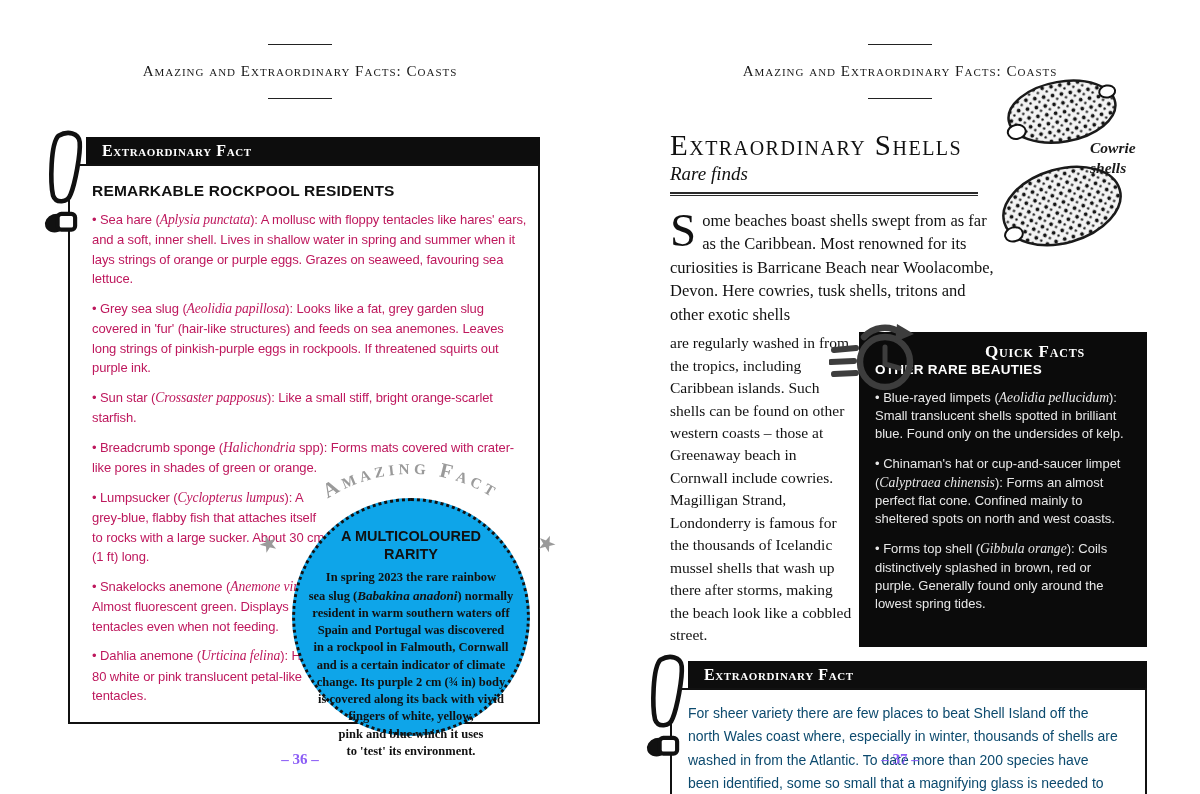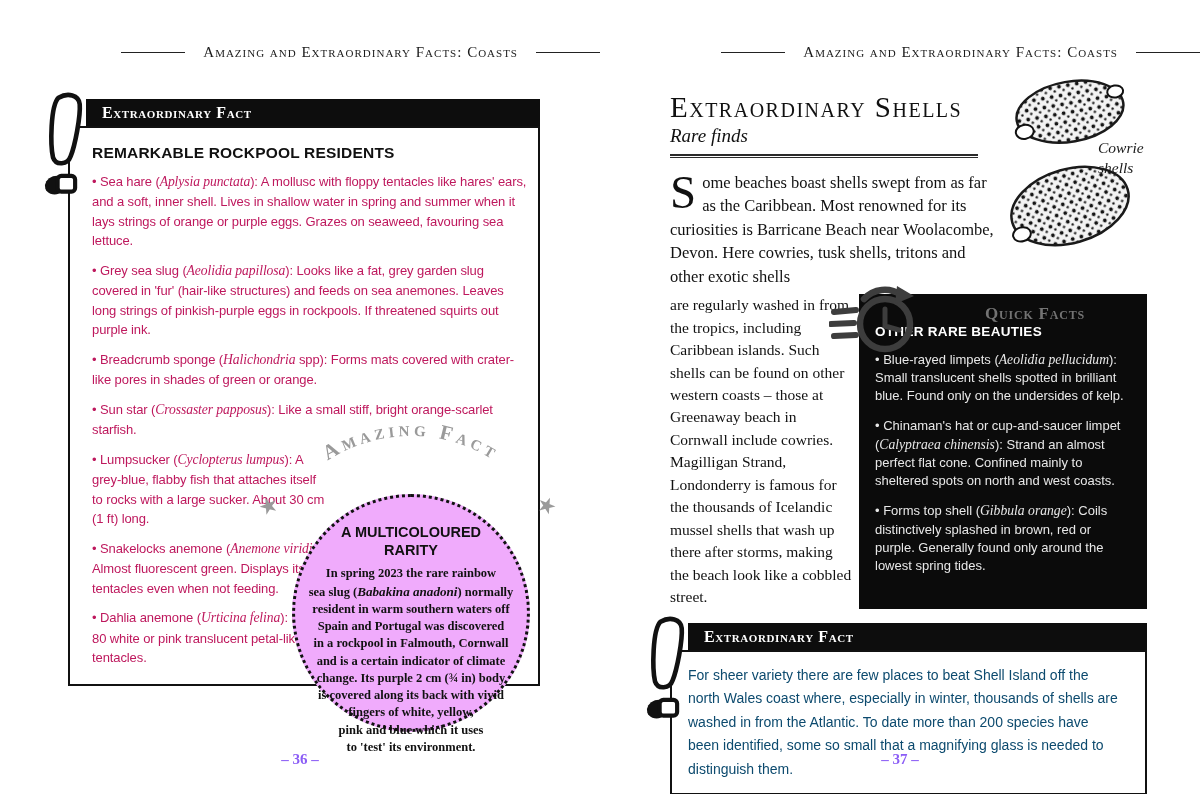--- a/index.html
+++ b/index.html
@@ -2,66 +2,66 @@
 <html><head>
 <meta charset="utf-8">
 <style>
   * { margin:0; padding:0; box-sizing:border-box; }
   html,body { background:#ffffff; }
   body { width:1200px; height:794px; font-family:"Liberation Serif", serif; color:#111; overflow:hidden; }
   .spread { display:flex; width:1200px; height:794px; }
   .page { position:relative; width:600px; height:794px; overflow:hidden; }
 
   
-  .running-head { margin-top:44px; display:flex; align-items:center; justify-content:flex-end; gap:18px; }
+  .running-head { margin-top:44px; display:flex; align-items:center; justify-content:flex-end; gap:18px;flex-direction:column; }
   .rh-rule { display:inline-block; width:64px; height:0; border-top:1.5px solid #222; }
   .rh-text { font-variant:small-caps; font-size:15px; letter-spacing:1px; color:#1a1a1a; white-space:nowrap; }
 
   
   .fact-wrap { position:relative; }
   .fact-banner { margin-left:18px; background:#0d0d0d; color:#fff; font-variant:small-caps; font-weight:bold;
                  font-size:16px; letter-spacing:0.6px; height:27px; line-height:27px; padding-left:16px; }
   .fact-box { position:relative; border:2.5px solid #111; background:#fff; }
   .excl-icon { position:absolute; left:-26px; top:-12px; width:46px; height:130px; z-index:3; }
 
   
   .left-fact { margin:38px 60px 0 68px; }
   .left-fact .fact-box { padding:12px 10px 16px 22px; min-height:560px; }
   .rock-heading { font-family:"Liberation Sans", sans-serif; font-weight:bold; font-size:15.5px; letter-spacing:0.2px; margin:4px 0 4px; }
   .bullet { font-family:"Liberation Sans", sans-serif; font-size:13px; line-height:1.5; letter-spacing:-0.1px; margin-top:10px; color:#be185d; }
   .bullet .it, .qf-bullet .it, .af-body .it { font-family:"Liberation Serif", serif; font-style:italic; font-size:1.05em; }
   .bullet.b4 { max-width:420px; }
   .bullet.narrow { max-width:235px; }
 
   
-  .af-circle { position:absolute; left:222px; top:366px; width:238px; height:238px; border:3.5px dotted #111;
-               border-radius:50%; background:#f0abfc; z-index:2; text-align:center; padding-top:26px; }
+  .af-circle { position:absolute; left:222px; top:332px; width:238px; height:238px; border:3.5px dotted #111;
+               border-radius:50%; background:#0ea5e9; z-index:2; text-align:center; padding-top:26px; }
   .af-heading { font-family:"Liberation Sans", sans-serif; font-weight:bold; font-size:14.5px; line-height:1.25; margin-bottom:6px; }
   .af-body { font-weight:bold; font-size:12.5px; line-height:1.38; padding:0 8px; }
   .af-arc { position:absolute; left:178px; top:268px; width:322px; height:132px; z-index:2; pointer-events:none; }
   .af-arc text { font-family:"Liberation Serif", serif; font-variant:small-caps; font-weight:bold; fill:#9a9a9a; }
 
   .page-number { position:absolute; bottom:26px; left:0; width:100%; text-align:center; font-weight:bold; font-size:15px; color:#8b5cf6; }
 
   
   .rp-content { padding:0 53px 0 70px; }
   .rp-title { font-variant:small-caps; font-size:29px; letter-spacing:1.5px; font-weight:normal; margin-top:32px; line-height:1.0; }
   .rp-subtitle { font-style:italic; font-size:19px; margin-top:3px; }
   .dbl-rule { width:308px; height:4px; border-top:2px solid #2a2a2a; border-bottom:1.5px solid #2a2a2a; margin-top:7px; }
   .intro-wide { margin-top:13px; width:324px; font-size:16.5px; line-height:1.42; }
   .drop-cap { float:left; font-size:47px; line-height:38px; padding:2px 6px 0 0; }
-  .shells { position:absolute; top:74px; right:40px; width:162px; height:178px; }
+  .shells { position:absolute; top:74px; right:48px; width:162px; height:178px;font-weight:bold; }
   .shell-caption { position:absolute; left:100px; top:64px; font-style:italic; font-size:15.5px; line-height:1.3; color:#1a1a1a; }
 
   .wrap-row { display:flex; justify-content:space-between; margin-top:6px; }
   .narrow-col { width:182px; font-size:15.5px; line-height:1.45; }
 
   .qf-box { position:relative; width:288px; background:#0b0b0b; color:#ededed; padding:44px 16px 16px 16px; }
   .qf-clock { position:absolute; left:-30px; top:-12px; width:100px; height:80px; }
-  .qf-title { position:absolute; left:126px; top:10px; font-variant:small-caps; font-weight:bold; font-size:17px; letter-spacing:0.8px; color:#737373; }
+  .qf-title { position:absolute; left:126px; top:10px; font-variant:small-caps; font-weight:bold; font-size:17px; letter-spacing:0.8px; color:#ffffff; }
   .qf-sub { font-family:"Liberation Sans", sans-serif; font-weight:bold; font-size:13.5px; letter-spacing:0.3px; color:#fff; margin-top:-14px; }
   .qf-bullet { font-family:"Liberation Sans", sans-serif; font-size:13px; line-height:1.4; margin-top:11px; color:#e8e8e8; }
 
   .right-fact { margin-top:14px; }
   .right-fact .fact-box { padding:12px 16px 12px 16px; }
   .rf-body { font-family:"Liberation Sans", sans-serif; font-size:14px; line-height:1.68; color:#0c4a6e; max-width:430px; }
 </style>
 </head>
 <body>
 
@@ -78,22 +78,22 @@
       <svg class="excl-icon" viewBox="0 0 50 130">
         <path d="M 18,6 C 28,0 40,3 41,13 C 42,26 36,58 31,70 C 28,79 15,80 12,71 C 9,58 9,15 18,6 Z" fill="#fff" stroke="#111" stroke-width="5"></path>
         <ellipse cx="15" cy="101" rx="12" ry="10" fill="#111" transform="rotate(-18 15 101)"></ellipse>
         <rect x="17" y="91" width="19" height="17" rx="4" fill="#fff" stroke="#111" stroke-width="4.5"></rect>
       </svg>
       <div class="fact-banner">Extraordinary Fact</div>
       <div class="fact-box">
         <div class="rock-heading">REMARKABLE ROCKPOOL RESIDENTS</div>
         <p class="bullet"><span>• Sea hare (</span><span class="it">Aplysia punctata</span><span>): A mollusc with floppy tentacles like hares' ears, and a soft, inner shell. Lives in shallow water in spring and summer when it lays strings of orange or purple eggs. Grazes on seaweed, favouring sea lettuce.</span></p>
         <p class="bullet"><span>• Grey sea slug (</span><span class="it">Aeolidia papillosa</span><span>): Looks like a fat, grey garden slug covered in 'fur' (hair-like structures) and feeds on sea anemones. Leaves long strings of pinkish-purple eggs in rockpools. If threatened squirts out purple ink.</span></p>
+        <p class="bullet b4"><span>• Sun star (</span><span class="it">Crossaster papposus</span><span>): Like a small stiff, bright orange-scarlet starfish.</span></p>
         <p class="bullet"><span>• Breadcrumb sponge (</span><span class="it">Halichondria</span><span> spp): Forms mats covered with crater-like pores in shades of green or orange.</span></p>
-        <p class="bullet b4"><span>• Sun star (</span><span class="it">Crossaster papposus</span><span>): Like a small stiff, bright orange-scarlet starfish.</span></p>
         <p class="bullet narrow"><span>• Lumpsucker (</span><span class="it">Cyclopterus lumpus</span><span>): A grey-blue, flabby fish that attaches itself to rocks with a large sucker. About 30 cm (1 ft) long.</span></p>
         <p class="bullet narrow"><span>• Snakelocks anemone (</span><span class="it">Anemone viridis</span><span>): Almost fluorescent green. Displays its tentacles even when not feeding.</span></p>
         <p class="bullet narrow"><span>• Dahlia anemone (</span><span class="it">Urticina felina</span><span>): Has 80 white or pink translucent petal-like tentacles.</span></p>
 
         <svg class="af-arc" viewBox="0 0 322 132">
           <defs>
               <path id="arcpath" d="M 39,104 A 152,152 0 0 1 287,104" fill="none"></path>
             </defs>
           <text font-size="21" letter-spacing="4">
             <textPath href="#arcpath" startOffset="50%" text-anchor="middle">Amazing Fact</textPath>
@@ -162,21 +162,21 @@
               <line x1="5" y1="54" x2="27" y2="53" stroke-width="6"></line>
               <circle cx="56" cy="42" r="25" stroke-width="6.5"></circle>
               <polyline points="56,27 56,44 70,48" stroke-width="5"></polyline>
               <path d="M 35,17 A 28 28 0 0 1 72,13" stroke-width="6.5"></path>
             </g>
             <polygon points="68,4 85,14 66,22" fill="#3d3d3d"></polygon>
           </svg>
           <div class="qf-title">Quick Facts</div>
           <div class="qf-sub">OTHER RARE BEAUTIES</div>
           <p class="qf-bullet"><span>• Blue-rayed limpets (</span><span class="it">Aeolidia pellucidum</span><span>): Small translucent shells spotted in brilliant blue. Found only on the undersides of kelp.</span></p>
-          <p class="qf-bullet"><span>• Chinaman's hat or cup-and-saucer limpet (</span><span class="it">Calyptraea chinensis</span><span>): Strand an almost perfect flat cone. Confined mainly to sheltered spots on north and west coasts.</span></p>
+          <p class="qf-bullet"><span>• Chinaman's hat or cup-and-saucer limpet (</span><span class="it">Calyptraea chinensis</span><span>): Forms an almost perfect flat cone. Confined mainly to sheltered spots on north and west coasts.</span></p>
           <p class="qf-bullet"><span>• Forms top shell (</span><span class="it">Gibbula orange</span><span>): Coils distinctively splashed in brown, red or purple. Generally found only around the lowest spring tides.</span></p>
         </div>
       </div>
 
       <div class="fact-wrap right-fact">
         <svg class="excl-icon" viewBox="0 0 50 130">
           <path d="M 18,6 C 28,0 40,3 41,13 C 42,26 36,58 31,70 C 28,79 15,80 12,71 C 9,58 9,15 18,6 Z" fill="#fff" stroke="#111" stroke-width="5"></path>
           <ellipse cx="15" cy="101" rx="12" ry="10" fill="#111" transform="rotate(-18 15 101)"></ellipse>
           <rect x="17" y="91" width="19" height="17" rx="4" fill="#fff" stroke="#111" stroke-width="4.5"></rect>
         </svg>

